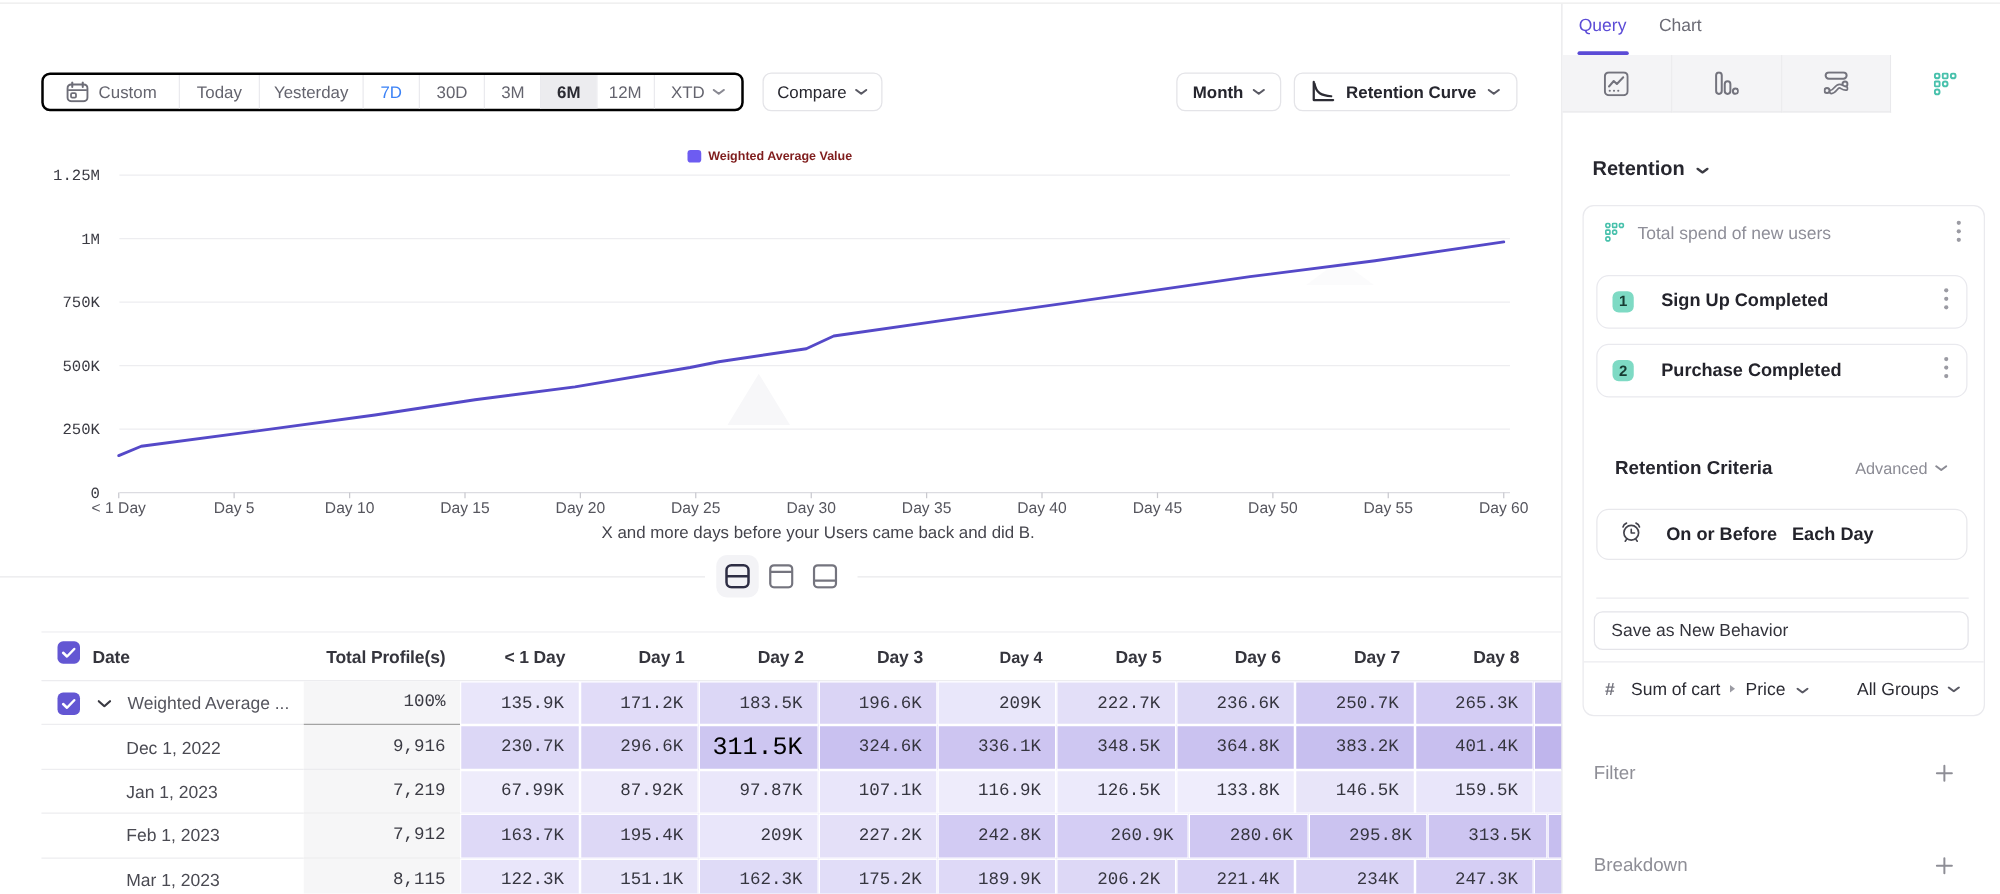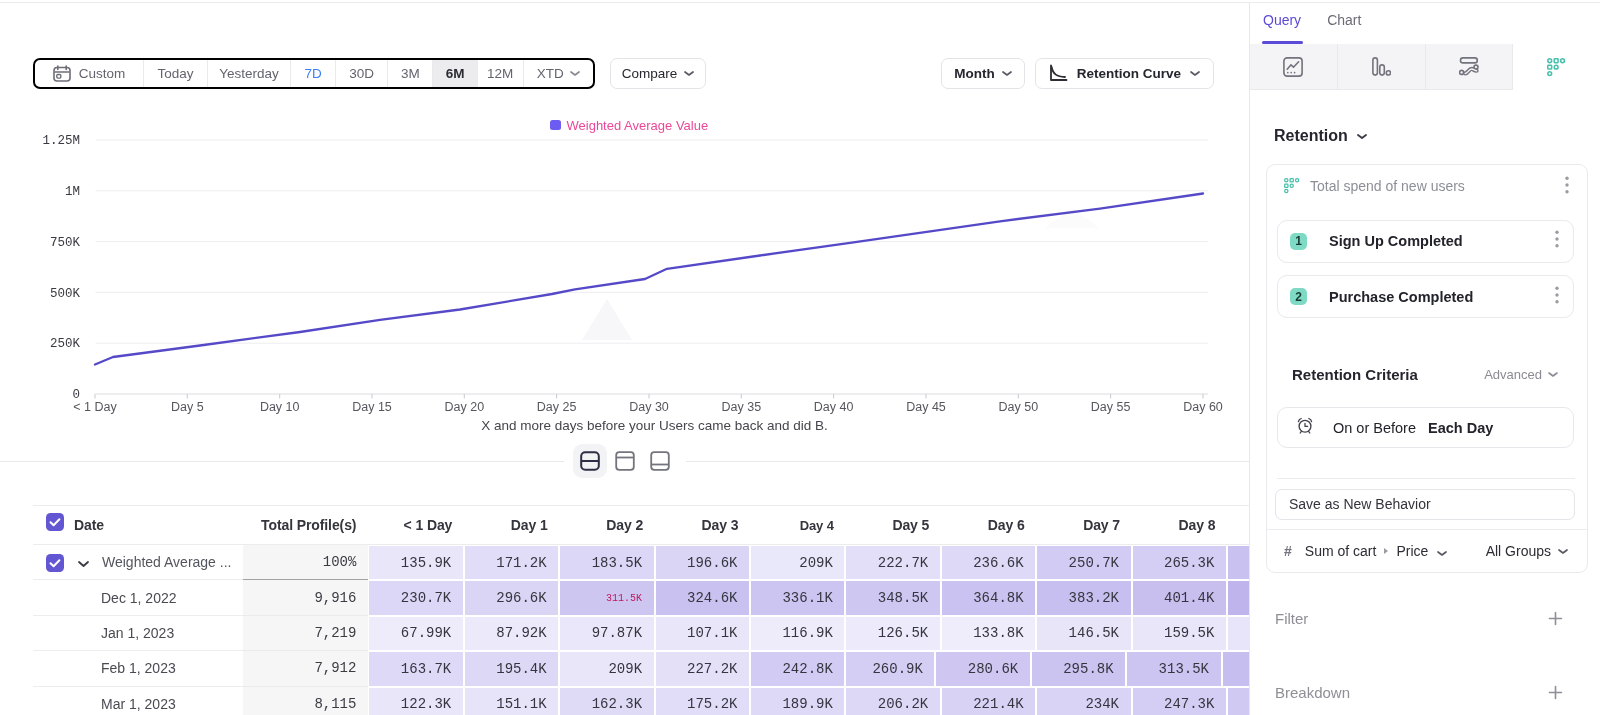--- a/index.html
+++ b/index.html
@@ -35,21 +35,21 @@
       <path d="M1 1 L5.0 4 L9 1" stroke="#5a5a64" stroke-width="1.7" fill="none" stroke-linecap="round" stroke-linejoin="round"></path>
     </svg></div>
 <div class="btn abs" style="left:1035px;top:57.5px;width:179px;height:31.5px;font-weight:600;gap:9px"><svg width="19" height="18" viewBox="0 0 19 18">
       <path d="M2 1.5 V16 H17.5" stroke="#2c2c34" stroke-width="1.8" fill="none" stroke-linecap="round" stroke-linejoin="round"></path>
       <path d="M2.6 3 C4 10.5 8 12.5 16 13" stroke="#2c2c34" stroke-width="1.8" fill="none" stroke-linecap="round"></path>
     </svg> Retention Curve <svg width="10" height="5" viewBox="0 0 10 5" style="flex:none">
       <path d="M1 1 L5.0 4 L9 1" stroke="#5a5a64" stroke-width="1.7" fill="none" stroke-linecap="round" stroke-linejoin="round"></path>
     </svg></div>
 <div class="abs" style="left:550px;top:119px;display:flex;align-items:center;gap:6px;height:12px">
 <div style="width:10.5px;height:10.5px;background:#6d5cf1;border-radius:2.5px"></div>
-<span style="font-size:13px;color:#ec4899;font-weight:400">Weighted Average Value</span>
+<span style="font-size:10px;color:#7f1d1d;font-weight:700">Weighted Average Value</span>
   </div>
 <svg class="abs" style="left:0;top:130px" width="1249" height="300" viewBox="0 130 1249 300">
     <polygon points="582,340 607,299 632,340" fill="#f7f7f9"></polygon>
     <polygon points="1045,228 1072,208 1099,228" fill="#fbfbfc"></polygon>
     <line x1="95.5" y1="140" x2="1208" y2="140" stroke="#ededf0" stroke-width="1"></line>
     <line x1="95.5" y1="190.8" x2="1208" y2="190.8" stroke="#ededf0" stroke-width="1"></line>
     <line x1="95.5" y1="241.6" x2="1208" y2="241.6" stroke="#ededf0" stroke-width="1"></line>
     <line x1="95.5" y1="292.4" x2="1208" y2="292.4" stroke="#ededf0" stroke-width="1"></line>
     <line x1="95.5" y1="343.2" x2="1208" y2="343.2" stroke="#ededf0" stroke-width="1"></line>
     <line x1="95.5" y1="394" x2="1208" y2="394" stroke="#dcdce1" stroke-width="1"></line>
@@ -151,21 +151,21 @@
       <div class="mono" style="width:95.4px;flex:none;background:#d4cdf4;border:1px solid #fff;border-width:1.2px 1px;display:flex;align-items:center;justify-content:flex-end;padding-right:11.5px;font-size:14px;color:#35353f">265.3K</div>
       <div class="mono" style="width:95.4px;flex:none;background:#c9c1f0;border:1px solid #fff;border-width:1.2px 1px;display:flex;align-items:center;justify-content:flex-end;padding-right:11.5px;font-size:14px;color:#35353f"></div>
     </div>
     <div style="display:flex;height:35.4px;position:relative">
       <div style="width:210px;flex:none;white-space:nowrap;display:flex;align-items:center;border-bottom:1px solid #ededf0">
         <span style="margin-left:68px;font-size:14px;color:#4a4a52">Dec 1, 2022</span>
       </div>
       <div class="mono" style="width:125.4px;flex:none;background:#f6f6f7;border-bottom:1px solid #ebebee;display:flex;align-items:center;justify-content:flex-end;padding-right:12px;font-size:14px;color:#3b3b44">9,916</div>
       <div class="mono" style="width:95.4px;flex:none;background:#dcd7f6;border:1px solid #fff;border-width:1.2px 1px;display:flex;align-items:center;justify-content:flex-end;padding-right:11.5px;font-size:14px;color:#35353f">230.7K</div>
       <div class="mono" style="width:95.4px;flex:none;background:#dad4f5;border:1px solid #fff;border-width:1.2px 1px;display:flex;align-items:center;justify-content:flex-end;padding-right:11.5px;font-size:14px;color:#35353f">296.6K</div>
-      <div class="mono" style="width:95.4px;flex:none;background:#cdc6f1;border:1px solid #fff;border-width:1.2px 1px;display:flex;align-items:center;justify-content:flex-end;padding-right:11.5px;font-size:10px;color:#be185d">311.5K</div>
+      <div class="mono" style="width:95.4px;flex:none;background:#cdc6f1;border:1px solid #fff;border-width:1.2px 1px;display:flex;align-items:center;justify-content:flex-end;padding-right:11.5px;font-size:20px;color:#000000">311.5K</div>
       <div class="mono" style="width:95.4px;flex:none;background:#c9c1f0;border:1px solid #fff;border-width:1.2px 1px;display:flex;align-items:center;justify-content:flex-end;padding-right:11.5px;font-size:14px;color:#35353f">324.6K</div>
       <div class="mono" style="width:95.4px;flex:none;background:#cdc5f1;border:1px solid #fff;border-width:1.2px 1px;display:flex;align-items:center;justify-content:flex-end;padding-right:11.5px;font-size:14px;color:#35353f">336.1K</div>
       <div class="mono" style="width:95.4px;flex:none;background:#cec7f2;border:1px solid #fff;border-width:1.2px 1px;display:flex;align-items:center;justify-content:flex-end;padding-right:11.5px;font-size:14px;color:#35353f">348.5K</div>
       <div class="mono" style="width:95.4px;flex:none;background:#cac2f0;border:1px solid #fff;border-width:1.2px 1px;display:flex;align-items:center;justify-content:flex-end;padding-right:11.5px;font-size:14px;color:#35353f">364.8K</div>
       <div class="mono" style="width:95.4px;flex:none;background:#c7bfef;border:1px solid #fff;border-width:1.2px 1px;display:flex;align-items:center;justify-content:flex-end;padding-right:11.5px;font-size:14px;color:#35353f">383.2K</div>
       <div class="mono" style="width:95.4px;flex:none;background:#c8bfef;border:1px solid #fff;border-width:1.2px 1px;display:flex;align-items:center;justify-content:flex-end;padding-right:11.5px;font-size:14px;color:#35353f">401.4K</div>
       <div class="mono" style="width:95.4px;flex:none;background:#bfb5ec;border:1px solid #fff;border-width:1.2px 1px;display:flex;align-items:center;justify-content:flex-end;padding-right:11.5px;font-size:14px;color:#35353f"></div>
     </div>
     <div style="display:flex;height:35.4px;position:relative">
       <div style="width:210px;flex:none;white-space:nowrap;display:flex;align-items:center;border-bottom:1px solid #ededf0">
@@ -186,21 +186,21 @@
     <div style="display:flex;height:35.4px;position:relative">
       <div style="width:210px;flex:none;white-space:nowrap;display:flex;align-items:center;border-bottom:1px solid #ededf0">
         <span style="margin-left:68px;font-size:14px;color:#4a4a52">Feb 1, 2023</span>
       </div>
       <div class="mono" style="width:125.4px;flex:none;background:#f6f6f7;border-bottom:1px solid #ebebee;display:flex;align-items:center;justify-content:flex-end;padding-right:12px;font-size:14px;color:#3b3b44">7,912</div>
       <div class="mono" style="width:95.4px;flex:none;background:#ded9f7;border:1px solid #fff;border-width:1.2px 1px;display:flex;align-items:center;justify-content:flex-end;padding-right:11.5px;font-size:14px;color:#35353f">163.7K</div>
       <div class="mono" style="width:95.4px;flex:none;background:#ddd8f6;border:1px solid #fff;border-width:1.2px 1px;display:flex;align-items:center;justify-content:flex-end;padding-right:11.5px;font-size:14px;color:#35353f">195.4K</div>
       <div class="mono" style="width:95.4px;flex:none;background:#e9e6fa;border:1px solid #fff;border-width:1.2px 1px;display:flex;align-items:center;justify-content:flex-end;padding-right:11.5px;font-size:14px;color:#35353f">209K</div>
       <div class="mono" style="width:95.4px;flex:none;background:#e4e0f8;border:1px solid #fff;border-width:1.2px 1px;display:flex;align-items:center;justify-content:flex-end;padding-right:11.5px;font-size:14px;color:#35353f">227.2K</div>
       <div class="mono" style="width:95.4px;flex:none;background:#d2cbf3;border:1px solid #fff;border-width:1.2px 1px;display:flex;align-items:center;justify-content:flex-end;padding-right:11.5px;font-size:14px;color:#35353f">242.8K</div>
-      <div class="mono" style="width:90px;flex:none;background:#d4cdf4;border:1px solid #fff;border-width:1.2px 1px;display:flex;align-items:center;justify-content:flex-end;padding-right:11.5px;font-size:14px;color:#35353f">260.9K</div>
+      <div class="mono" style="width:106px;flex:none;background:#d4cdf4;border:1px solid #fff;border-width:1.2px 1px;display:flex;align-items:center;justify-content:flex-end;padding-right:11.5px;font-size:14px;color:#35353f">260.9K</div>
       <div class="mono" style="width:95.4px;flex:none;background:#cfc7f2;border:1px solid #fff;border-width:1.2px 1px;display:flex;align-items:center;justify-content:flex-end;padding-right:11.5px;font-size:14px;color:#35353f">280.6K</div>
       <div class="mono" style="width:95.4px;flex:none;background:#cbc3f0;border:1px solid #fff;border-width:1.2px 1px;display:flex;align-items:center;justify-content:flex-end;padding-right:11.5px;font-size:14px;color:#35353f">295.8K</div>
       <div class="mono" style="width:95.4px;flex:none;background:#cdc5f1;border:1px solid #fff;border-width:1.2px 1px;display:flex;align-items:center;justify-content:flex-end;padding-right:11.5px;font-size:14px;color:#35353f">313.5K</div>
       <div class="mono" style="width:95.4px;flex:none;background:#c6beef;border:1px solid #fff;border-width:1.2px 1px;display:flex;align-items:center;justify-content:flex-end;padding-right:11.5px;font-size:14px;color:#35353f"></div>
     </div>
     <div style="display:flex;height:35.4px;position:relative">
       <div style="width:210px;flex:none;white-space:nowrap;display:flex;align-items:center;border-bottom:1px solid #ededf0">
         <span style="margin-left:68px;font-size:14px;color:#4a4a52">Mar 1, 2023</span>
       </div>
       <div class="mono" style="width:125.4px;flex:none;background:#f6f6f7;border-bottom:1px solid #ebebee;display:flex;align-items:center;justify-content:flex-end;padding-right:12px;font-size:14px;color:#3b3b44">8,115</div>
@@ -305,21 +305,21 @@
   </div>
 <div class="abs" style="left:1277px;top:407px;width:297px;height:41px;border:1px solid #e8e8ec;border-radius:10px;display:flex;align-items:center">
 <span style="margin-left:18px"><svg width="18" height="17" viewBox="0 0 18 17">
         <circle cx="9" cy="9.2" r="5.9" fill="none" stroke="#43434c" stroke-width="1.35"></circle>
         <path d="M9 6.4 V9.4 H11.6" stroke="#43434c" stroke-width="1.3" fill="none" stroke-linecap="round" stroke-linejoin="round"></path>
         <path d="M2.4 4.6 Q2.9 2.3 5.2 1.5" stroke="#43434c" stroke-width="1.3" fill="none" stroke-linecap="round"></path>
         <path d="M15.6 4.6 Q15.1 2.3 12.8 1.5" stroke="#43434c" stroke-width="1.3" fill="none" stroke-linecap="round"></path>
         <path d="M4.2 16 L5.4 14.3" stroke="#43434c" stroke-width="1.3" stroke-linecap="round"></path>
         <path d="M13.8 16 L12.6 14.3" stroke="#43434c" stroke-width="1.3" stroke-linecap="round"></path>
       </svg></span>
-<span style="margin-left:19px;font-size:14.5px;font-weight:400;color:#23232b">On or Before</span>
+<span style="margin-left:19px;font-size:14.5px;font-weight:700;color:#23232b">On or Before</span>
 <span style="margin-left:12px;font-size:14.5px;font-weight:600;color:#23232b">Each Day</span>
   </div>
 <div class="abs" style="left:1277px;top:478px;width:298px;height:1px;background:#ececf0"></div>
 <div class="abs" style="left:1275px;top:489px;width:300px;height:30.5px;border:1px solid #e4e4e9;border-radius:7px;display:flex;align-items:center">
     <span style="margin-left:13px;font-size:14px;color:#33333b">Save as New Behavior</span>
   </div>
 <div class="abs" style="left:1267px;top:529px;width:320px;height:43px;border-top:1px solid #ececf0;display:flex;align-items:center">
 <span style="margin-left:17px;font-size:14px;font-weight:600;color:#74747e">#</span>
 <span style="margin-left:13px;font-size:14px;font-weight:500;color:#2c2c34">Sum of cart</span>
 <svg width="6" height="8" viewBox="0 0 6 8" style="margin-left:7px">

